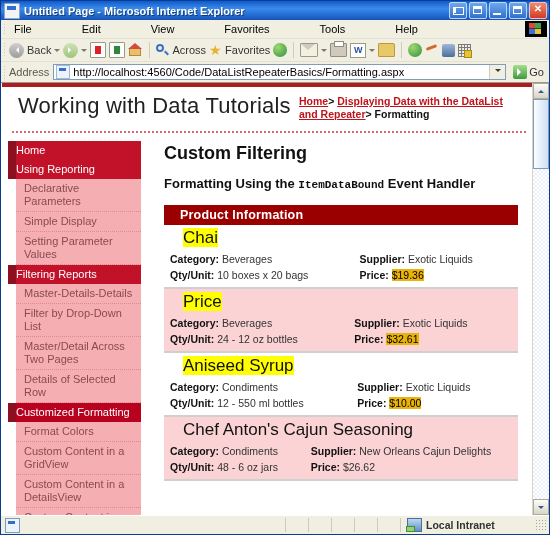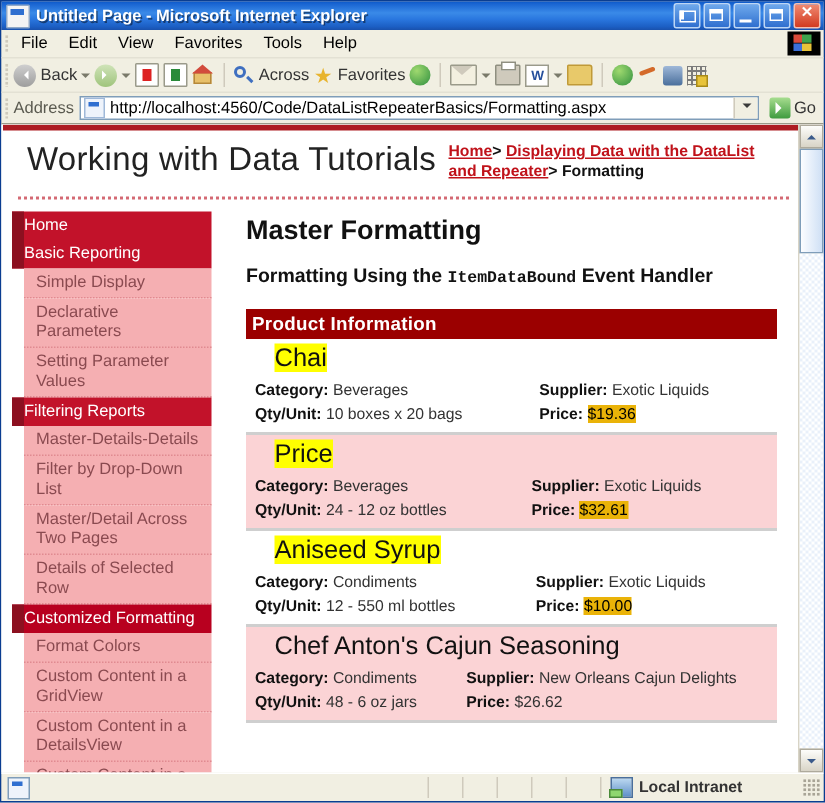--- a/index.html
+++ b/index.html
@@ -68,20 +68,21 @@
   .b-max i.b { left:3px; top:3px; width:9px; height:3px; }
 
   
   .menubar {
     height: 18px; background:#f1efe2;
     border-bottom: 1px solid #e3e1d4;
     display:flex; align-items:center;
     padding-left: 6px;
     flex: 0 0 auto;
     position: relative;
+    gap: 36px;
   }
   .menubar:before{
     content:""; position:absolute; left:2px; top:3px; bottom:3px; width:3px;
     background-image: radial-gradient(#cfcabc 40%, transparent 41%);
     background-size: 3px 3px;
   }
   .menuitem {
     font-size: 11px; color: #000; padding: 1px 7px; white-space: nowrap;
   }
   .menubar .flag {
@@ -242,21 +243,21 @@
   }
   h2.sub-title {
     font-size: 13px; margin: 0 0 12px 0; color:#111; font-weight:bold;
     line-height:16px;
   }
   h2.sub-title code {
     font-family:"Liberation Mono", monospace; font-size:11px; font-weight:bold;
   }
   .panel-head {
     background:#9b0000; color:#fff; font-weight:bold; font-size:12.5px;
-    padding:3px 4px; letter-spacing:.2px;
+    padding:3px 16px; letter-spacing:.2px;
   }
   .prod {
     padding: 4px 6px 5px 6px;
     border-bottom: 2px solid #cfcfcf;
   }
   .prod.alt { background:#fbd3d5; }
   .prod-name {
     font-size: 17px; color:#111; margin: 1px 0 8px 13px; line-height:15px;
   }
   .prod-name .hl { background:#ffff00; }
@@ -407,38 +408,38 @@
           <a href="#">Home</a><span class="sep">&gt;</span>
           <a href="#">Displaying Data with the DataList and Repeater</a><span class="sep">&gt;</span>
           <span class="cur">Formatting</span>
         </div>
       </div>
 
       <div class="body-cols">
 
         <div class="sidebar">
           <div class="nav-head">Home</div>
-          <div class="nav-head">Basic Reporting</div>
+          <div class="nav-head">Using Reporting</div>
+          <div class="nav-link">Declarative Parameters</div>
           <div class="nav-link">Simple Display</div>
-          <div class="nav-link">Declarative Parameters</div>
           <div class="nav-link">Setting Parameter Values</div>
           <div class="nav-head">Filtering Reports</div>
           <div class="nav-link">Master-Details-Details</div>
           <div class="nav-link">Filter by Drop-Down List</div>
           <div class="nav-link">Master/Detail Across Two Pages</div>
           <div class="nav-link">Details of Selected Row</div>
           <div class="nav-head sel">Customized Formatting</div>
           <div class="nav-link">Format Colors</div>
           <div class="nav-link">Custom Content in a GridView</div>
           <div class="nav-link">Custom Content in a DetailsView</div>
           <div class="nav-link">Custom Content in a</div>
         </div>
 
         <div class="content">
-          <h1 class="page-title">Master Formatting</h1>
+          <h1 class="page-title">Custom Filtering</h1>
           <h2 class="sub-title">
             <span>Formatting Using the</span>
             <code>ItemDataBound</code>
             <span>Event Handler</span>
           </h2>
 
           <div class="panel-head">Product Information</div>
 
           <div class="prod">
             <div class="prod-name"><span class="hl">Chai</span></div>

